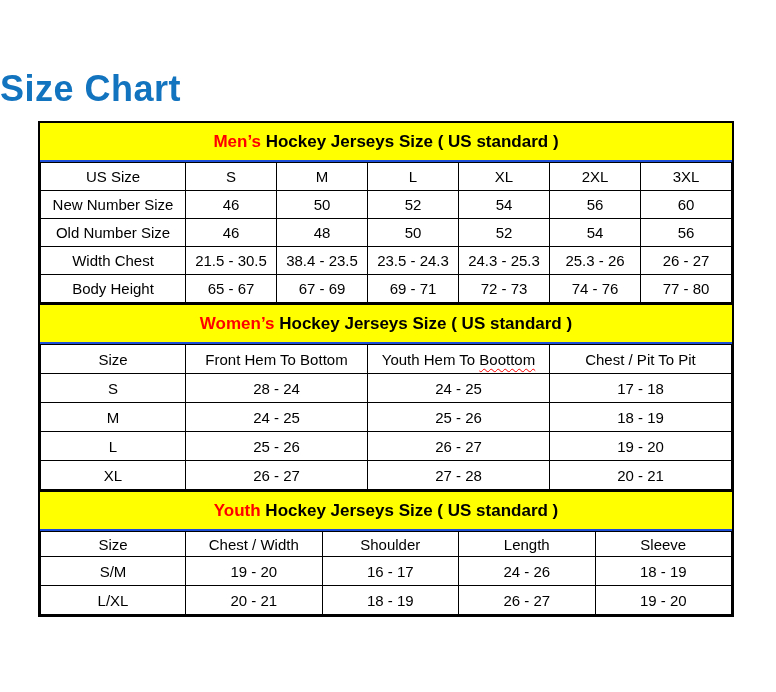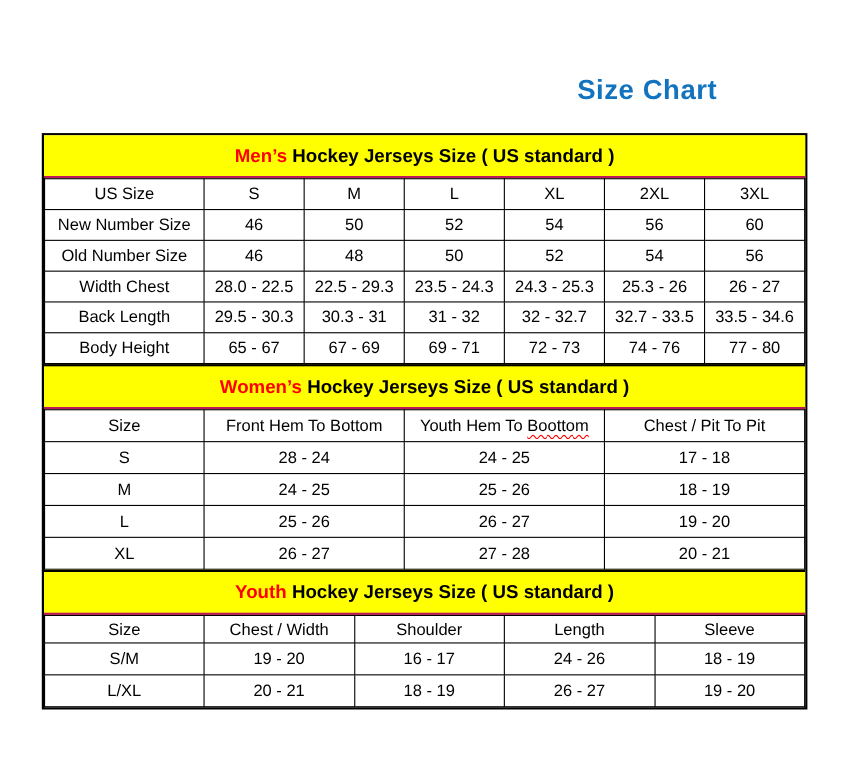--- a/index.html
+++ b/index.html
@@ -7,41 +7,41 @@
     width:776px; height:692px;
     background:#ffffff;
     font-family:"Liberation Sans", sans-serif;
     color:#000;
     position:relative;
   }
   .page-title {
     position:absolute;
     left:0; top:68px;
     width:652px;
-    text-align:right;
-    font-size:25px;
+    text-align:left;
+    font-size:36px;
     font-weight:bold;
     color:#1273BE;
     letter-spacing:0.5px;
   }
   .chart-wrap {
     position:absolute;
     left:38px; top:121px;
     width:696px;
     box-sizing:border-box;
     border:2px solid #000;
     background:#fff;
   }
   .band {
     background:#FFFF00;
     text-align:center;
     font-weight:bold;
     font-size:17px;
     padding:9px 0 8px 0;
-    border-bottom:2px solid #be185d;
+    border-bottom:2px solid #1d4ed8;
   }
   .band.mid { border-top:2px solid #000; }
   .accent { color:#FF0000; }
   table {
     width:100%;
     border-collapse:collapse;
     table-layout:fixed;
   }
   td {
     border:1px solid #000;
@@ -109,35 +109,26 @@
         <td>Old Number Size</td>
         <td>46</td>
         <td>48</td>
         <td>50</td>
         <td>52</td>
         <td>54</td>
         <td>56</td>
       </tr>
       <tr>
         <td>Width Chest</td>
-        <td>28.0 - 22.5</td>
-        <td>22.5 - 29.3</td>
+        <td>21.5 - 30.5</td>
+        <td>38.4 - 23.5</td>
         <td>23.5 - 24.3</td>
         <td>24.3 - 25.3</td>
         <td>25.3 - 26</td>
         <td>26 - 27</td>
-      </tr>
-      <tr>
-        <td>Back Length</td>
-        <td>29.5 - 30.3</td>
-        <td>30.3 - 31</td>
-        <td>31 - 32</td>
-        <td>32 - 32.7</td>
-        <td>32.7 - 33.5</td>
-        <td>33.5 - 34.6</td>
       </tr>
       <tr>
         <td>Body Height</td>
         <td>65 - 67</td>
         <td>67 - 69</td>
         <td>69 - 71</td>
         <td>72 - 73</td>
         <td>74 - 76</td>
         <td>77 - 80</td>
       </tr>

